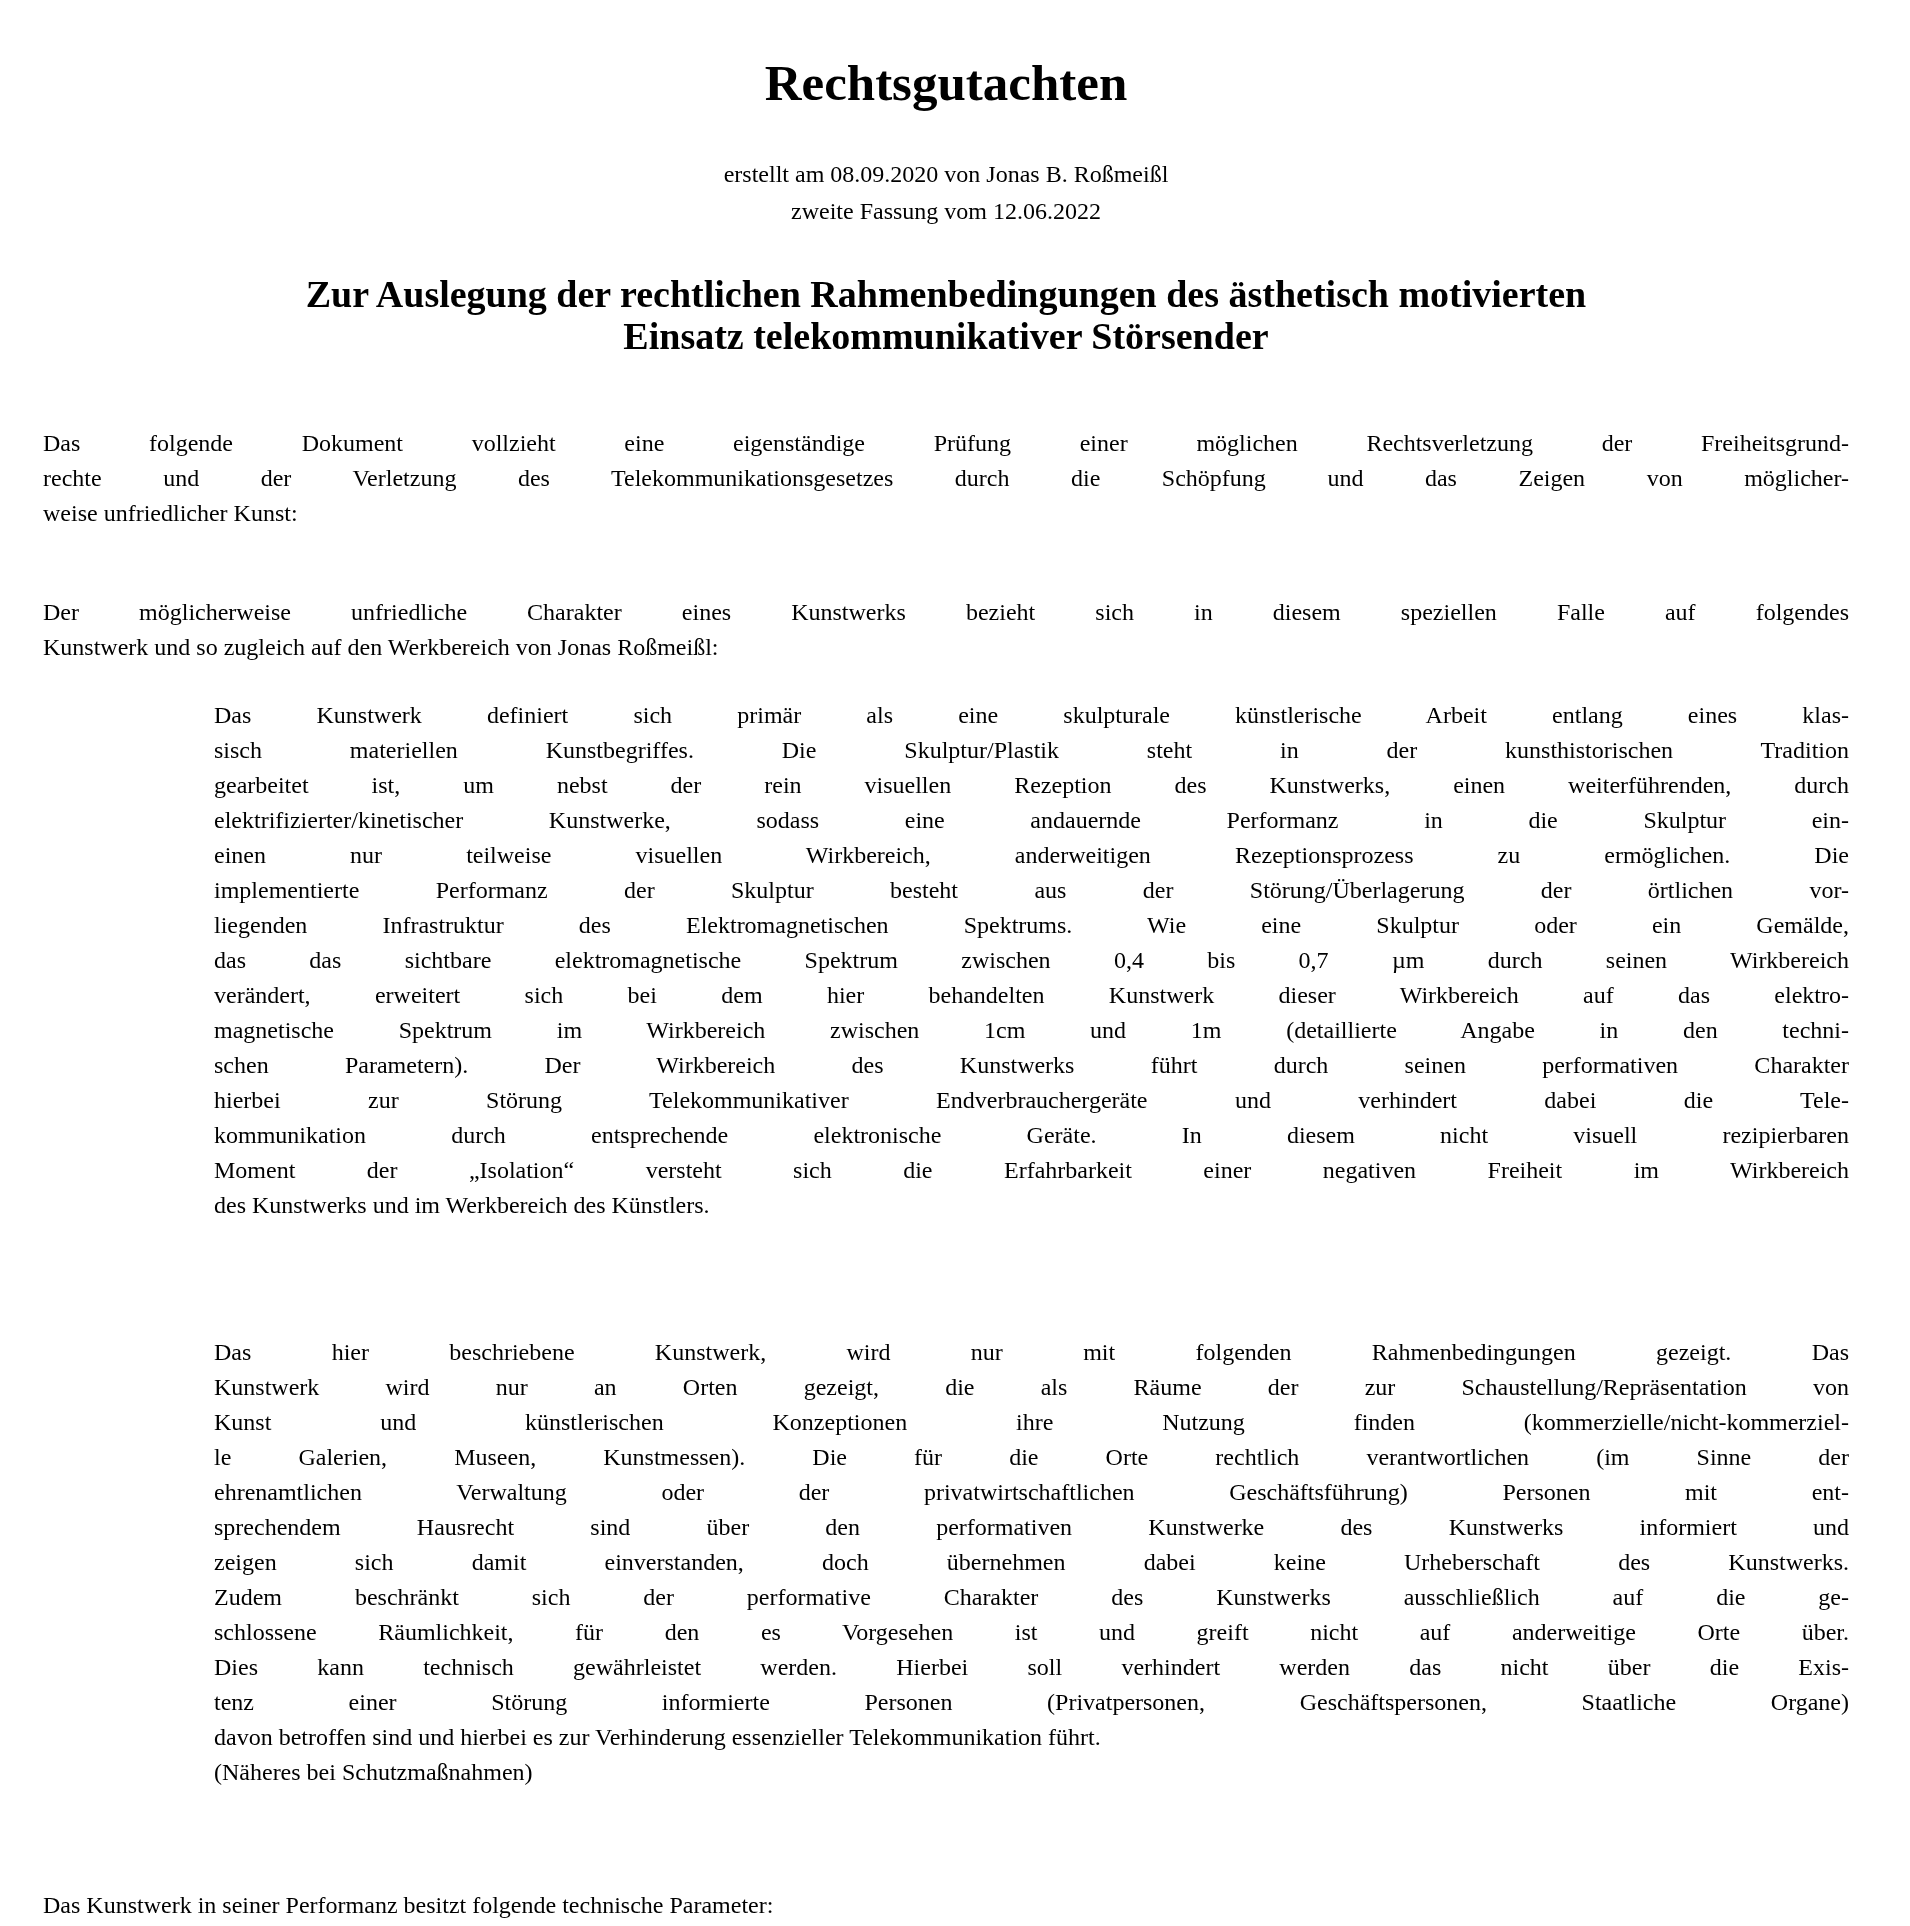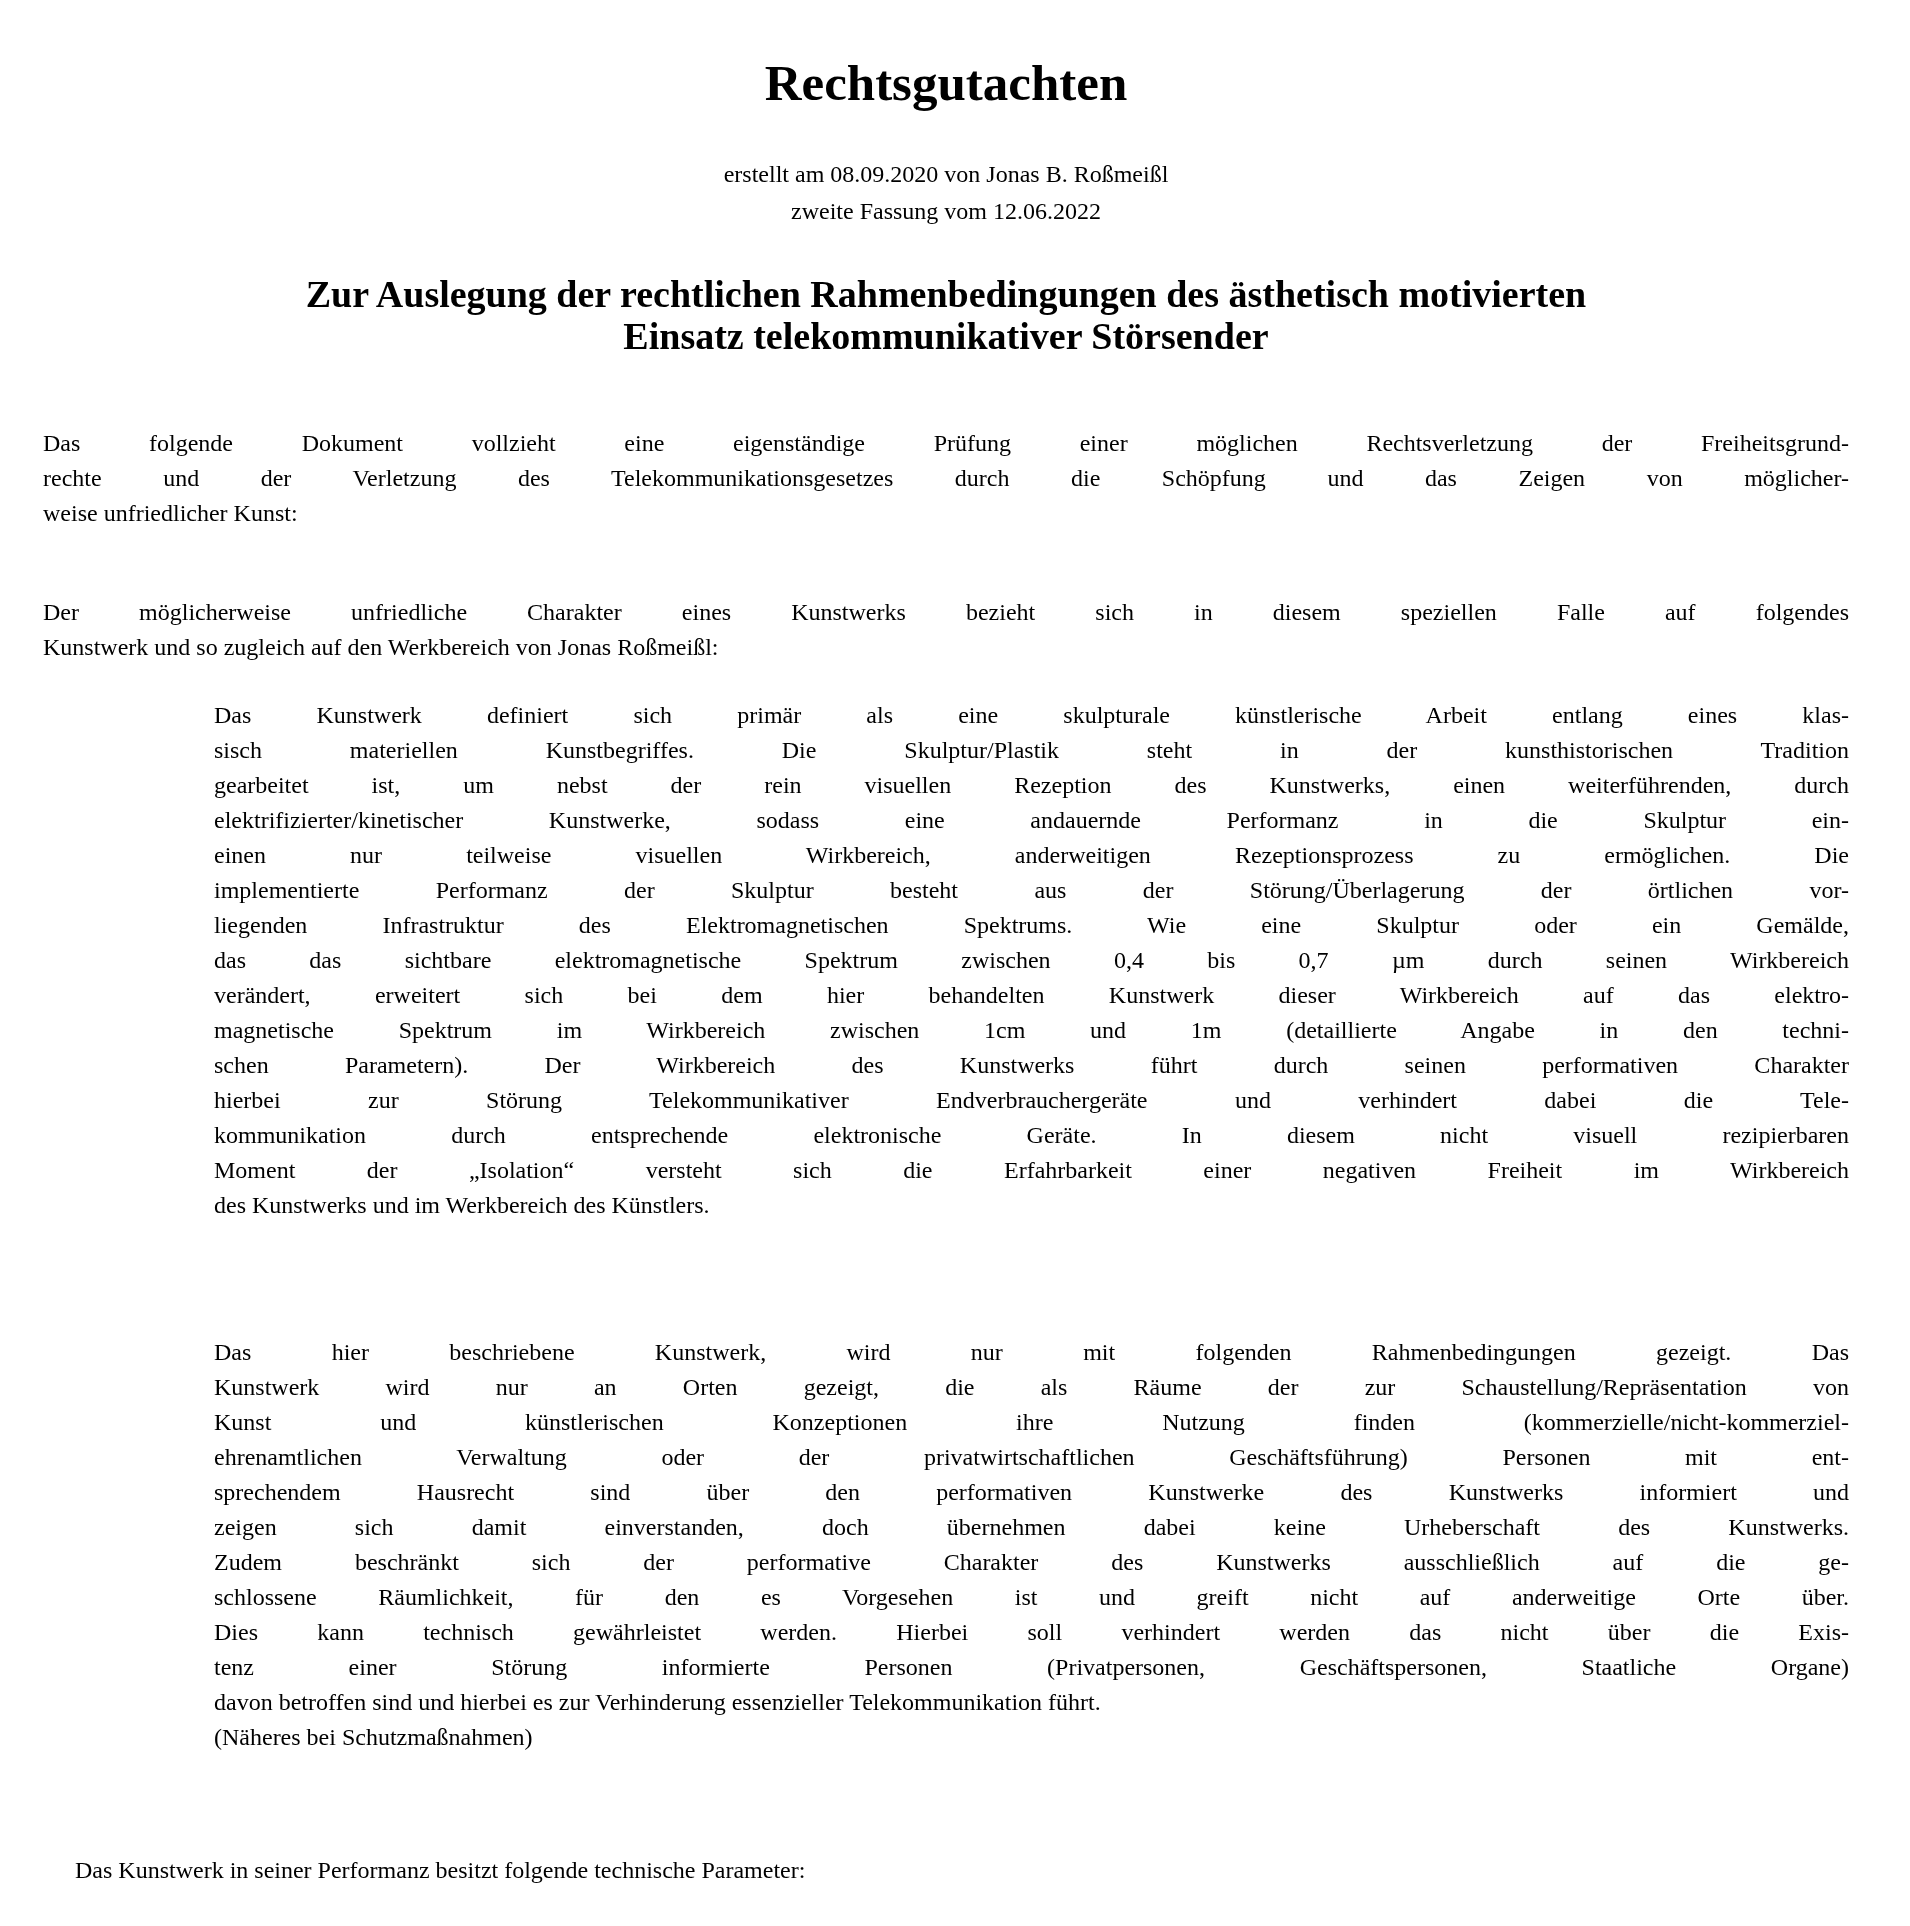--- a/index.html
+++ b/index.html
@@ -15,21 +15,21 @@
   .doc-title { margin-top: 62px; font-size: 51px; font-weight: bold; line-height: 42px; }
   .subtitle  { margin-top: 52px; font-size: 24px; line-height: 37px; }
   .heading   { margin-top: 43px; font-size: 38px; font-weight: bold; line-height: 42px; }
 
   .body-text { font-size: 24px; line-height: 35px; }
   .p1 { margin-top: 69px; }
   .p2 { margin-top: 64px; }
   .indent { margin-left: 171px; }
   .block1 { margin-top: 33px; }
   .block2 { margin-top: 112px; }
-  .tech { margin-top: 98px; margin-left: 32px; }
+  .tech { margin-top: 98px; }
 
   .ln { text-align: left; }
   .ln.just { text-align: justify; text-align-last: justify; }
 
   b { font-weight: normal; }
 </style>
 </head>
 <body>
 
 <div class="page">
@@ -73,20 +73,21 @@
         <div class="ln just">hierbei zur Störung Telekommunikativer Endverbrauchergeräte und verhindert dabei die Tele-</div>
         <div class="ln just">kommunikation durch entsprechende elektronische Geräte. In diesem nicht visuell rezipierbaren</div>
         <div class="ln just">Moment der „Isolation“ versteht sich die Erfahrbarkeit einer negativen Freiheit im Wirkbereich</div>
         <div class="ln">des Kunstwerks und im Werkbereich des Künstlers.</div>
       </div>
 
     <div class="body-text indent block2">
         <div class="ln just">Das hier beschriebene Kunstwerk, wird nur mit folgenden Rahmenbedingungen gezeigt. Das</div>
         <div class="ln just">Kunstwerk wird nur an Orten gezeigt, die als Räume der zur Schaustellung/Repräsentation von</div>
         <div class="ln just">Kunst und künstlerischen Konzeptionen ihre Nutzung finden (kommerzielle/nicht-kommerziel-</div>
+        <div class="ln just">le Galerien, Museen, Kunstmessen). Die für die Orte rechtlich verantwortlichen (im Sinne der</div>
         <div class="ln just">ehrenamtlichen Verwaltung oder der privatwirtschaftlichen Geschäftsführung) Personen mit ent-</div>
         <div class="ln just">sprechendem Hausrecht sind über den performativen Kunstwerke des Kunstwerks informiert und</div>
         <div class="ln just">zeigen sich damit einverstanden, doch übernehmen dabei keine Urheberschaft des Kunstwerks.</div>
         <div class="ln just">Zudem beschränkt sich der performative Charakter des Kunstwerks ausschließlich auf die ge-</div>
         <div class="ln just">schlossene Räumlichkeit, für den es Vorgesehen ist und greift nicht auf anderweitige Orte über.</div>
         <div class="ln just">Dies kann technisch gewährleistet werden. Hierbei soll verhindert werden das nicht über die Exis-</div>
         <div class="ln just">tenz einer Störung informierte Personen (Privatpersonen, Geschäftspersonen, Staatliche Organe)</div>
         <div class="ln">davon betroffen sind und hierbei es zur Verhinderung essenzieller Telekommunikation führt.</div>
         <div class="ln">(Näheres bei Schutzmaßnahmen)</div>
       </div>

